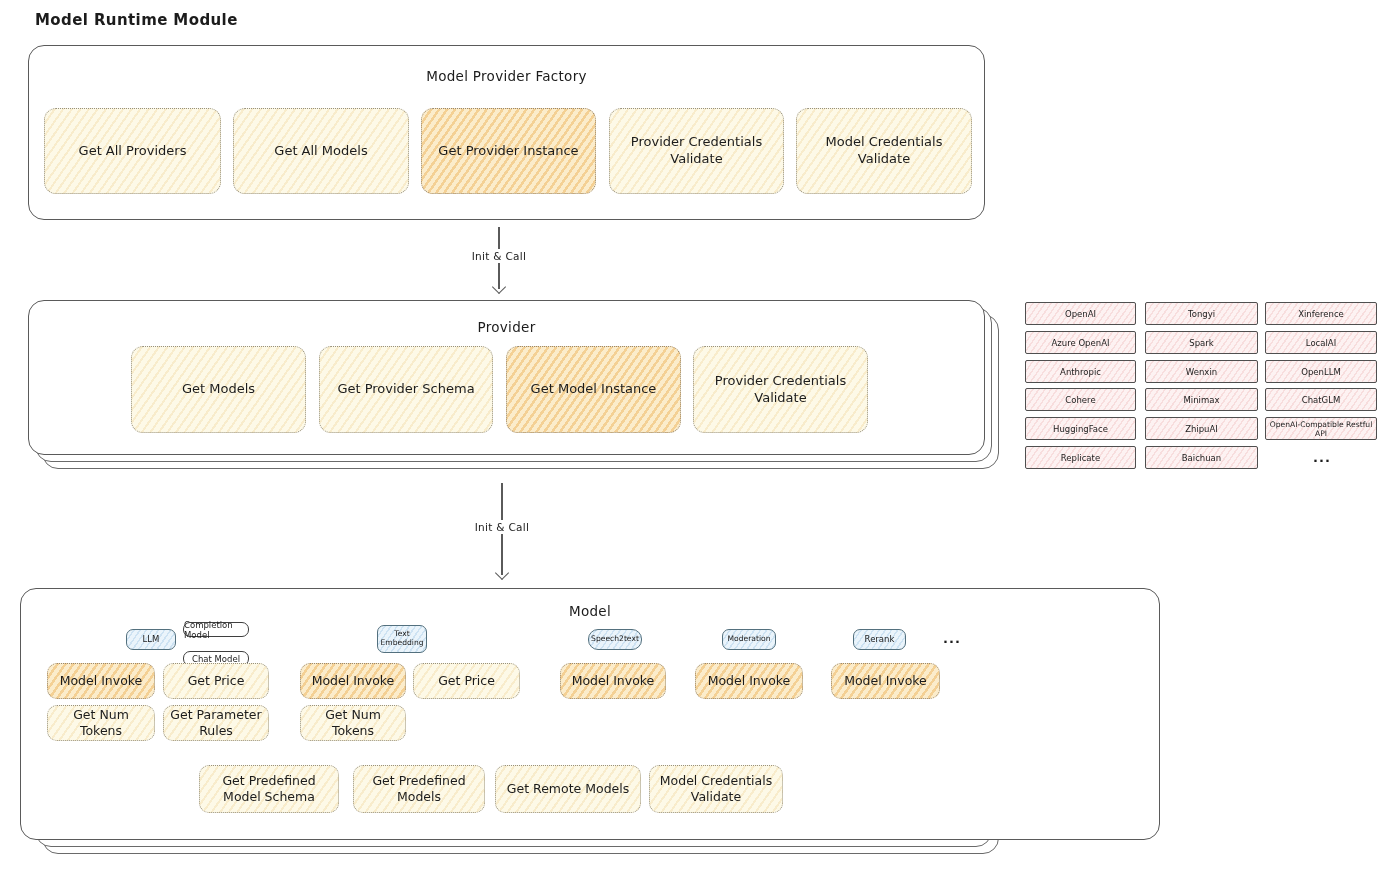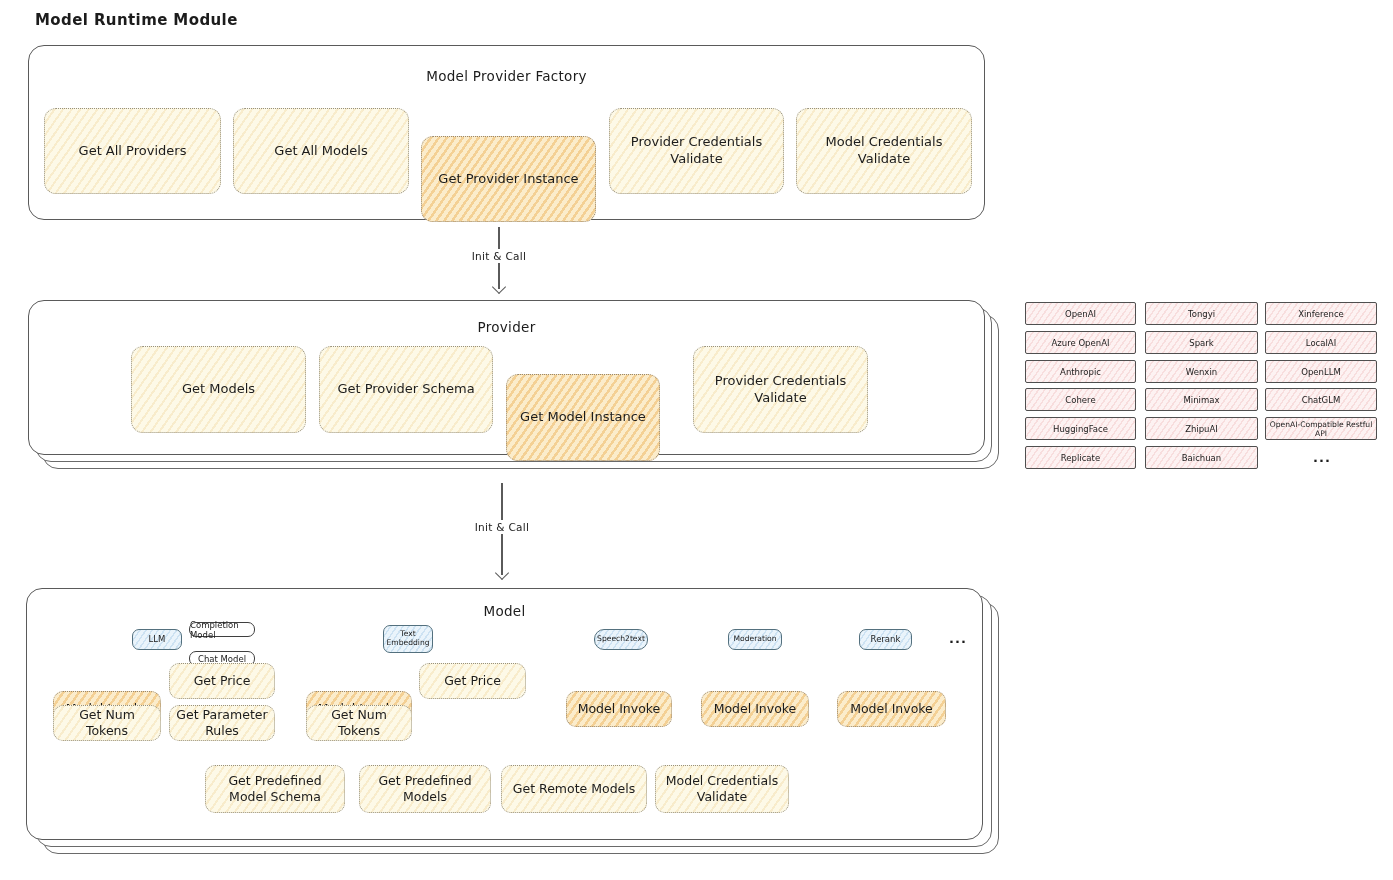--- a/index.html
+++ b/index.html
@@ -11,21 +11,21 @@
   .panel{position:absolute;border:1.4px solid #5a5a5a;border-radius:16px;background:#ffffff;box-sizing:border-box;}
   .stack{position:absolute;border:1.2px solid #6a6a6a;border-radius:16px;background:#ffffff;box-sizing:border-box;}
   .panel-title{position:absolute;left:0;width:100%;text-align:center;font-size:13.5px;letter-spacing:.3px;}
 
   .btn{position:absolute;display:flex;align-items:center;justify-content:center;text-align:center;
        border-radius:12px;font-size:13px;line-height:1.3;padding:2px 8px;box-sizing:border-box;}
   .btn-sm{font-size:12.5px;border-radius:10px;padding:2px 4px;}
   .yellow{border:1.6px dotted #97917e;background-color:#fdf9e7;
     background-image:repeating-linear-gradient(125deg,rgba(233,190,105,.22) 0,rgba(233,190,105,.22) 2px,transparent 2px,transparent 7px);}
   .orange{border:1.6px dotted #988870;background-color:#fbeccb;
-    background-image:repeating-linear-gradient(125deg,rgba(231,163,58,.38) 0,rgba(231,163,58,.38) 2.5px,transparent 2.5px,transparent 6.5px);margin-top:28px;}
+    background-image:repeating-linear-gradient(125deg,rgba(231,163,58,.38) 0,rgba(231,163,58,.38) 2.5px,transparent 2.5px,transparent 6.5px);}
 
   .pink-cell{position:absolute;border:1.3px solid #4f4f4f;border-radius:2px;background-color:#fdf2f2;
     background-image:repeating-linear-gradient(125deg,rgba(226,138,138,.20) 0,rgba(226,138,138,.20) 1.5px,transparent 1.5px,transparent 5px);
     display:flex;align-items:center;justify-content:center;font-size:8.5px;box-sizing:border-box;text-align:center;}
   .tiny-text{font-size:7.6px;}
 
   .blue-tab{position:absolute;border:1.3px solid #53707e;border-radius:7px;background-color:#eaf4fb;
     background-image:repeating-linear-gradient(125deg,rgba(130,180,220,.28) 0,rgba(130,180,220,.28) 1.5px,transparent 1.5px,transparent 5px);
     display:flex;align-items:center;justify-content:center;font-size:8.5px;text-align:center;line-height:1.15;box-sizing:border-box;}
   .white-tab{position:absolute;border:1.2px solid #3f3f3f;border-radius:7px;background:#fff;
@@ -56,21 +56,21 @@
   <div class="arrow-line" style="left:498px;top:227px;height:62px;"></div>
   <div class="arrow-head" style="left:494px;top:282px;"></div>
   <div class="arrow-label" style="left:499px;top:249px;">Init &amp; Call</div>
 
   <div class="stack" style="left:42px;top:314px;width:957px;height:155px;"></div>
   <div class="stack" style="left:35px;top:307px;width:957px;height:155px;"></div>
   <div class="panel" style="left:28px;top:300px;width:957px;height:155px;">
     <div class="panel-title" style="top:18px;">Provider</div>
     <div class="btn yellow" style="left:102px;top:45px;width:175px;height:87px;">Get Models</div>
     <div class="btn yellow" style="left:290px;top:45px;width:174px;height:87px;">Get Provider Schema</div>
-    <div class="btn orange" style="left:477px;top:45px;width:154px;height:87px;">Get Model Instance</div>
+    <div class="btn orange" style="left:477px;top:45px;width:175px;height:87px;">Get Model Instance</div>
     <div class="btn yellow" style="left:664px;top:45px;width:175px;height:87px;">Provider Credentials Validate</div>
   </div>
 
   <div class="pink-cell" style="left:1025px;top:302px;width:111px;height:23px;">OpenAI</div>
   <div class="pink-cell" style="left:1145px;top:302px;width:113px;height:23px;">Tongyi</div>
   <div class="pink-cell" style="left:1265px;top:302px;width:112px;height:23px;">Xinference</div>
   <div class="pink-cell" style="left:1025px;top:331px;width:111px;height:23px;">Azure OpenAI</div>
   <div class="pink-cell" style="left:1145px;top:331px;width:113px;height:23px;">Spark</div>
   <div class="pink-cell" style="left:1265px;top:331px;width:112px;height:23px;">LocalAI</div>
   <div class="pink-cell" style="left:1025px;top:360px;width:111px;height:23px;text-align:center;">Anthropic</div>
@@ -85,21 +85,21 @@
   <div class="pink-cell" style="left:1025px;top:446px;width:111px;height:23px;">Replicate</div>
   <div class="pink-cell" style="left:1145px;top:446px;width:113px;height:23px;">Baichuan</div>
   <div class="ellipsis" style="left:1313px;top:450px;">...</div>
 
   <div class="arrow-line" style="left:501px;top:483px;height:92px;"></div>
   <div class="arrow-head" style="left:497px;top:568px;"></div>
   <div class="arrow-label" style="left:502px;top:520px;">Init &amp; Call</div>
 
   <div class="stack" style="left:42px;top:602px;width:957px;height:252px;"></div>
   <div class="stack" style="left:35px;top:595px;width:957px;height:252px;"></div>
-  <div class="panel" style="left:26px;top:588px;width:957px;height:252px;padding-left:40px;">
+  <div class="panel" style="left:20px;top:588px;width:1140px;height:252px;padding-left:40px;">
     <div class="panel-title" style="top:14px;">Model</div>
 
     <div class="blue-tab" style="left:105px;top:40px;width:50px;height:21px;">LLM</div>
     <div class="white-tab" style="left:162px;top:33px;width:66px;height:15px;">Completion Model</div>
     <div class="white-tab" style="left:162px;top:50px;width:66px;height:15px;margin-top:12px;">Chat Model</div>
     <div class="blue-tab" style="left:356px;top:36px;width:50px;height:28px;font-size:7.6px;">Text Embedding</div>
     <div class="blue-tab" style="left:567px;top:40px;width:54px;height:21px;font-size:7.6px;border-radius:10px;">Speech2text</div>
     <div class="blue-tab" style="left:701px;top:40px;width:54px;height:21px;font-size:7.6px;">Moderation</div>
     <div class="blue-tab" style="left:832px;top:40px;width:53px;height:21px;">Rerank</div>
     <div class="ellipsis" style="left:922px;top:42px;">...</div>

